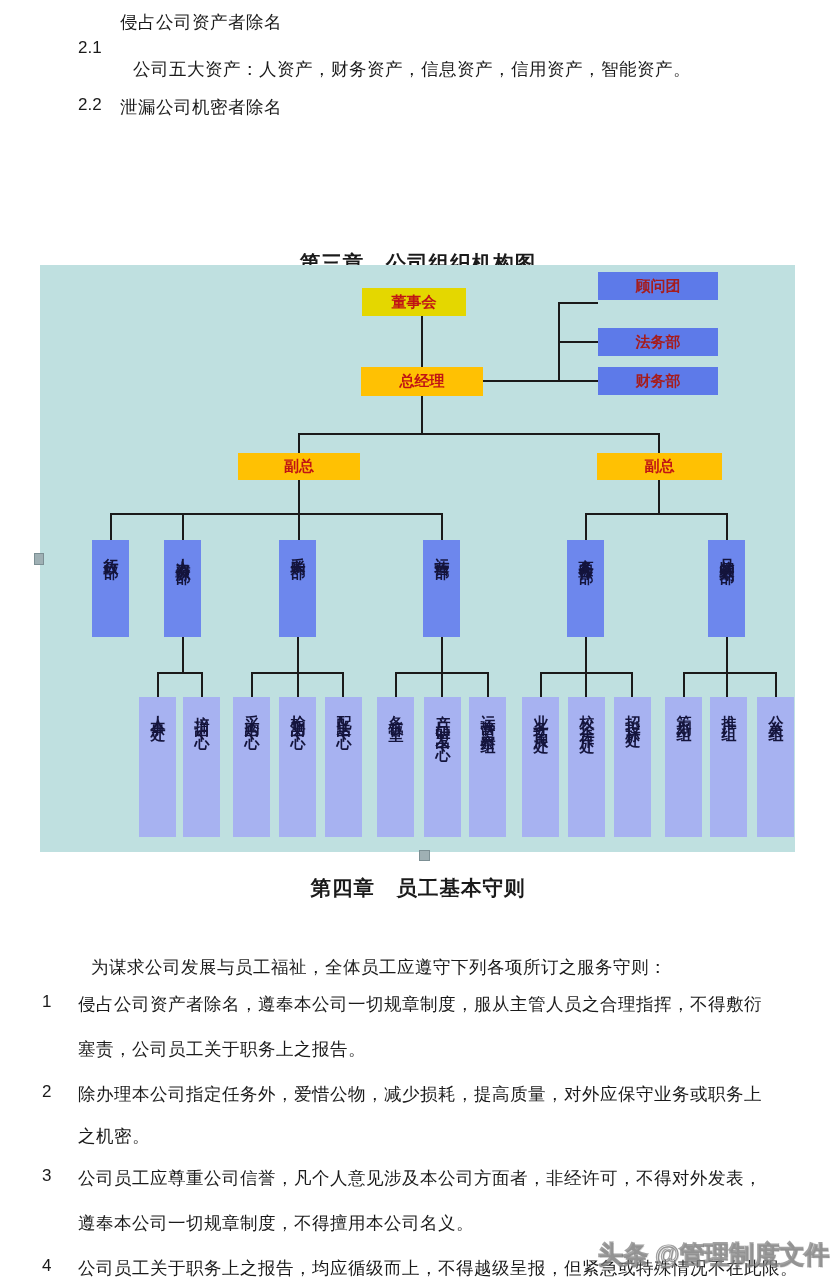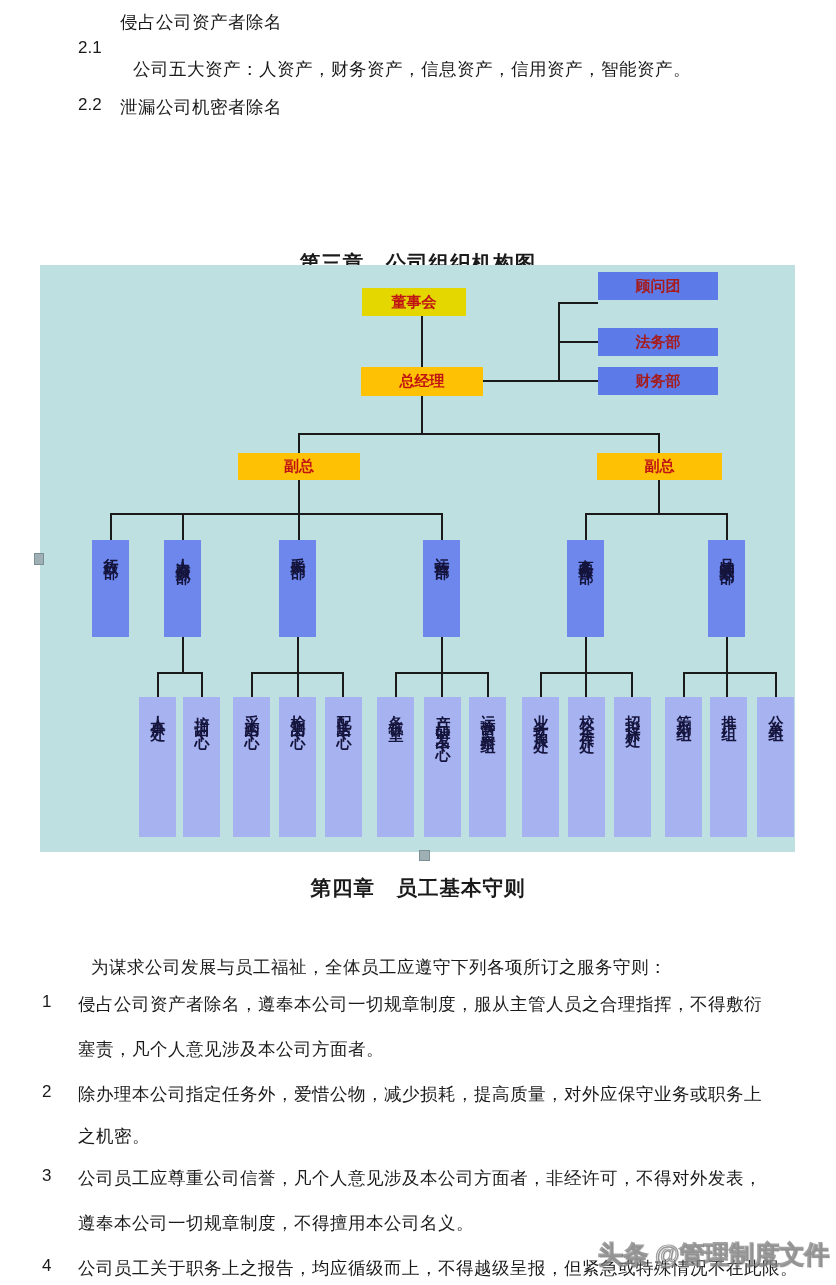--- a/index.html
+++ b/index.html
@@ -196,21 +196,21 @@
 <div class="anchor-mark" style="left:34px;top:553px;width:8px;height:10px;"></div>
 <div class="anchor-mark" style="left:419px;top:850px;width:9px;height:9px;"></div>
 
 <div class="chapter-title" style="top:874px;text-align:center;">第四章　员工基本守则</div>
 
 <div class="doc-line" style="left:91px;top:947px;margin-top:8px;">为谋求公司发展与员工福祉，全体员工应遵守下列各项所订之服务守则：</div>
 
 <div id="rules">
     <div class="clause-num" style="left: 42px; top: 992px;">1</div>
     <div class="doc-line" style="left: 78px; top: 992px;">侵占公司资产者除名，遵奉本公司一切规章制度，服从主管人员之合理指挥，不得敷衍</div>
-    <div class="doc-line" style="left: 78px; top: 1037px;">塞责，凡个人意见涉及本公司方面者。</div>
+    <div class="doc-line" style="left: 78px; top: 1037px;">塞责，公司员工关于职务上之报告。</div>
     <div class="clause-num" style="left: 42px; top: 1082px;">2</div>
     <div class="doc-line" style="left: 78px; top: 1082px;">除办理本公司指定任务外，爱惜公物，减少损耗，提高质量，对外应保守业务或职务上</div>
     <div class="doc-line" style="left: 78px; top: 1124px; text-align: right;">之机密。</div>
     <div class="clause-num" style="left: 42px; top: 1166px;">3</div>
     <div class="doc-line" style="left: 78px; top: 1166px; font-family: Liberation Mono, monospace;">公司员工应尊重公司信誉，凡个人意见涉及本公司方面者，非经许可，不得对外发表，</div>
     <div class="doc-line" style="left: 78px; top: 1211px;">遵奉本公司一切规章制度，不得擅用本公司名义。</div>
     <div class="clause-num" style="left: 42px; top: 1256px;">4</div>
     <div class="doc-line" style="left: 78px; top: 1256px; font-family: Liberation Mono, monospace;">公司员工关于职务上之报告，均应循级而上，不得越级呈报，但紧急或特殊情况不在此限。</div>
   </div>
 

